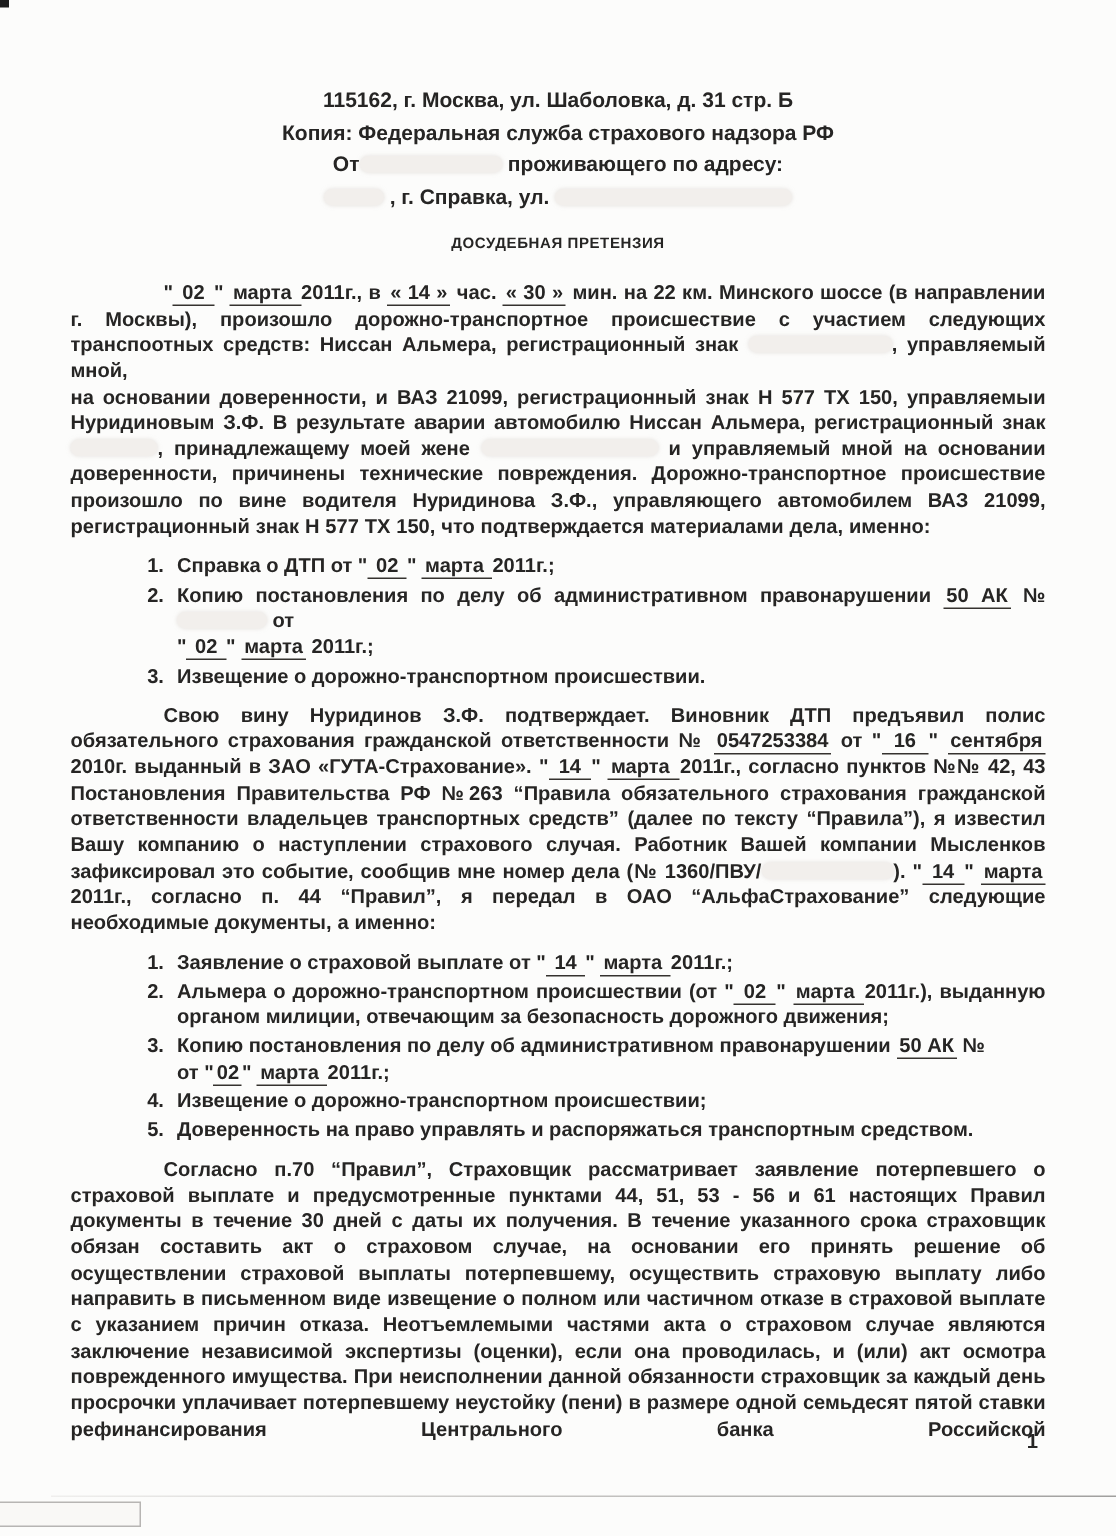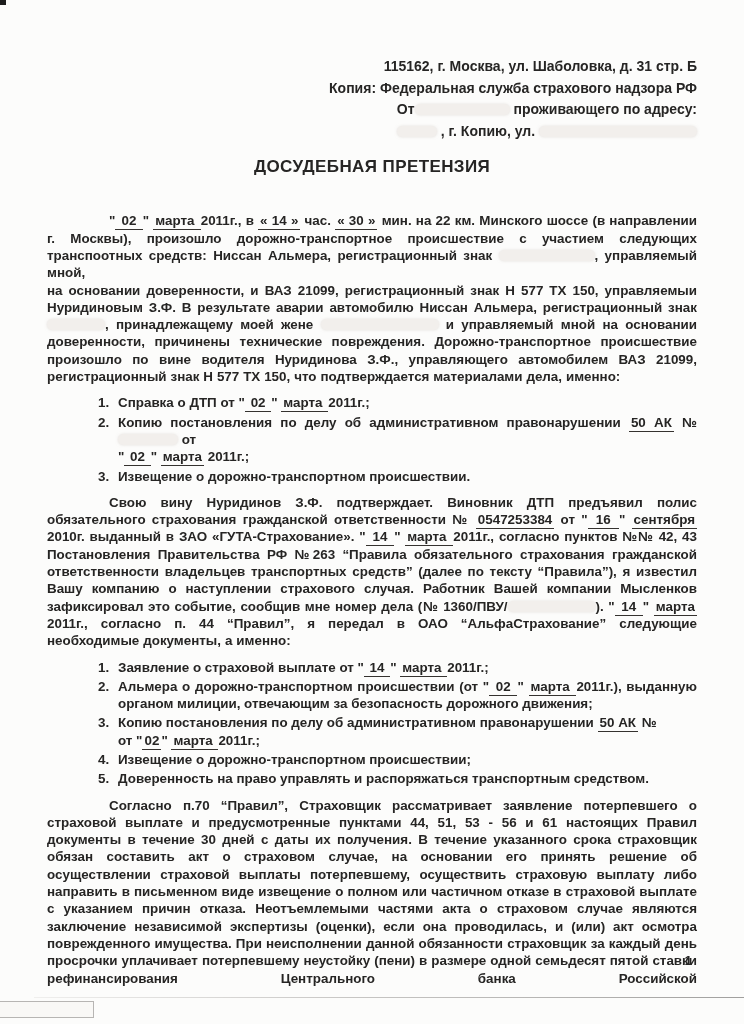--- a/index.html
+++ b/index.html
@@ -8,25 +8,25 @@
     width:744px;height:1024px;
     margin:0 auto;
     background:#fcfcfb;
     overflow:hidden;
     font-family:"Liberation Sans", sans-serif;
     font-weight:bold;
     color:#262524;
     -webkit-font-smoothing:antialiased;
   }
   .content{position:absolute;left:47px;top:56px;width:650px;}
-  .addr-block{text-align:right;font-size:14px;line-height:21.6px;}
+  .addr-block{text-align:center;font-size:14px;line-height:21.6px;}
   .addr-line{white-space:nowrap;}
   .doc-title{
-    text-align:center;font-size:17px;letter-spacing:.4px;
-    margin:15px 0 35px 0;
+    text-align:center;font-size:10px;letter-spacing:.4px;
+    margin:15px 0 18px 0;
   }
   .para{
     font-size:13.4px;line-height:17.3px;
     text-align:justify;text-indent:62px;
     margin:0 0 9px 0;
     word-spacing:.2px;
   }
   .para.stretch-last{text-align-last:justify;}
   ol.doc-list{
     margin:0 0 9px 0;padding:0 0 0 66px;
@@ -57,21 +57,21 @@
 
 <div class="sheet">
   <div class="corner-mark-tl"></div>
 
   <div class="content">
 
     <div class="addr-block">
         <div class="addr-line"><span>115162, г. Москва, ул. Шаболовка, д. 31 стр. Б</span></div>
         <div class="addr-line"><span>Копия: Федеральная служба страхового надзора РФ</span></div>
         <div class="addr-line"><span>От</span><span class="redact" style="width: 95px;"></span><span> проживающего по адресу:</span></div>
-        <div class="addr-line"><span class="redact" style="width: 40px;"></span><span> , г. Копию, ул. </span><span class="redact" style="width: 158px;"></span></div>
+        <div class="addr-line"><span class="redact" style="width: 40px;"></span><span> , г. Справка, ул. </span><span class="redact" style="width: 158px;"></span></div>
       </div>
 
     <div class="doc-title">ДОСУДЕБНАЯ ПРЕТЕНЗИЯ</div>
 
     <div class="para"><span>"</span><span class="u"> 02 </span><span>" </span><span class="u"> марта </span><span> 2011г., в </span><span class="u">« 14 »</span><span> час. </span><span class="u">« 30 »</span><span> мин. на 22 км. Минского шоссе (в направлении г. Москвы), произошло дорожно-транспортное происшествие с участием следующих транспоотных средств: Ниссан Альмера, регистрационный знак </span><span class="redact" style="width: 96px;"></span><span>, управляемый мной,</span><br><span>на основании доверенности, и ВАЗ 21099, регистрационный знак Н 577 ТХ 150, управляемыи Нуридиновым З.Ф. В результате аварии автомобилю Ниссан Альмера, регистрационный знак </span><span class="redact" style="width: 58px;"></span><span>, принадлежащему моей жене </span><span class="redact" style="width: 118px;"></span><span> и управляемый мной на основании доверенности, причинены технические повреждения. Дорожно-транспортное происшествие произошло по вине водителя Нуридинова З.Ф., управляющего автомобилем ВАЗ 21099, регистрационный знак Н 577 ТХ 150, что подтверждается материалами дела, именно:</span></div>
 
     <ol class="doc-list">
         <li><span>Справка о ДТП  от "</span><span class="u"> 02 </span><span>" </span><span class="u"> марта </span><span> 2011г.;</span></li>
         <li><span>Копию постановления по делу об административном правонарушении </span><span class="u">50 АК</span><span> №</span><span class="redact" style="width: 60px;"></span><span> от</span><br><span>"</span><span class="u"> 02 </span><span>" </span><span class="u">марта</span><span>  2011г.;</span></li>
         <li><span>Извещение о дорожно-транспортном происшествии.</span></li>

